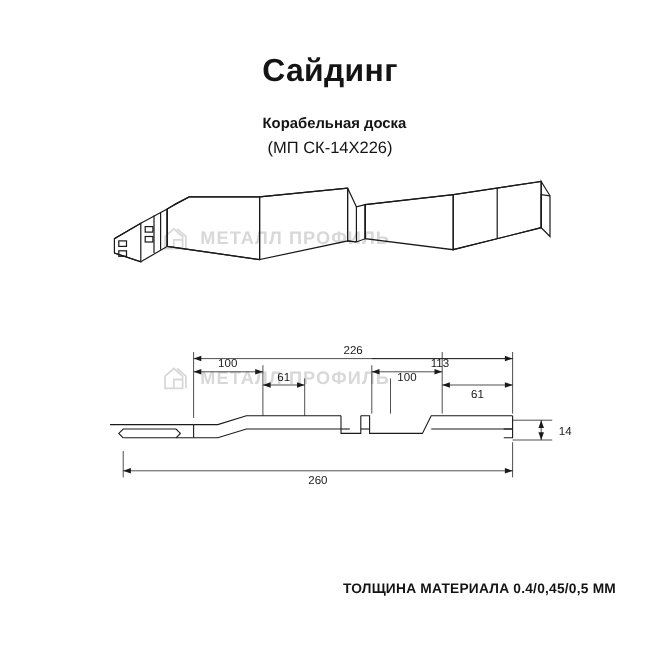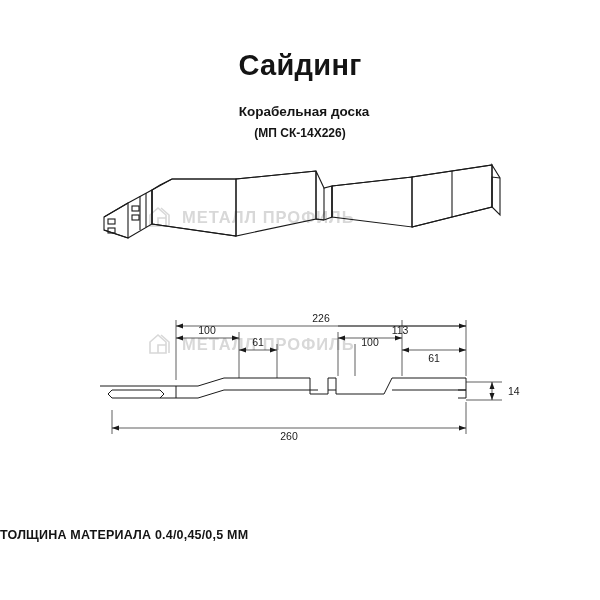--- a/index.html
+++ b/index.html
@@ -37,32 +37,32 @@
     margin: 0 0 24px 0;
     color: #141414;
   }
   .subtitle {
     font-size: 13.5px;
     font-weight: bold;
     margin: 0 0 7px 8px;
     color: #141414;
   }
   .code {
-    font-size: 12px;
-    font-weight: bold;
+    font-size: 15px;
+    font-weight: normal;
     margin: 0;
     color: #141414;
   }
   
   .footer {
     position: absolute;
     top: 528px;
     left: 0;
     width: 560px;
-    text-align: left;
+    text-align: right;
     font-size: 12.5px;
     font-weight: bold;
     letter-spacing: 0.2px;
     color: #141414;
   }
   
   .drawing {
     position: absolute;
     left: 0;
     top: 0;

